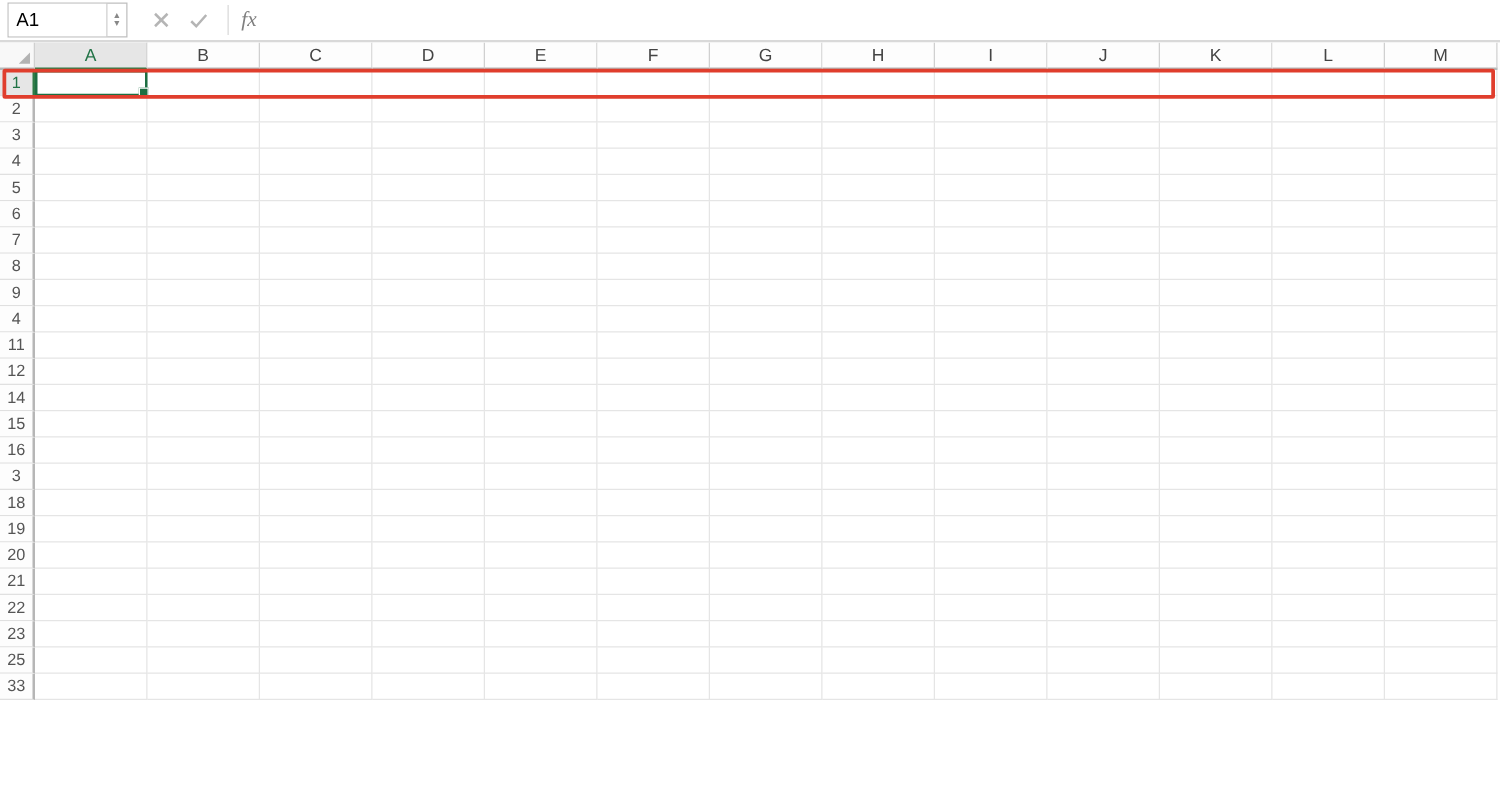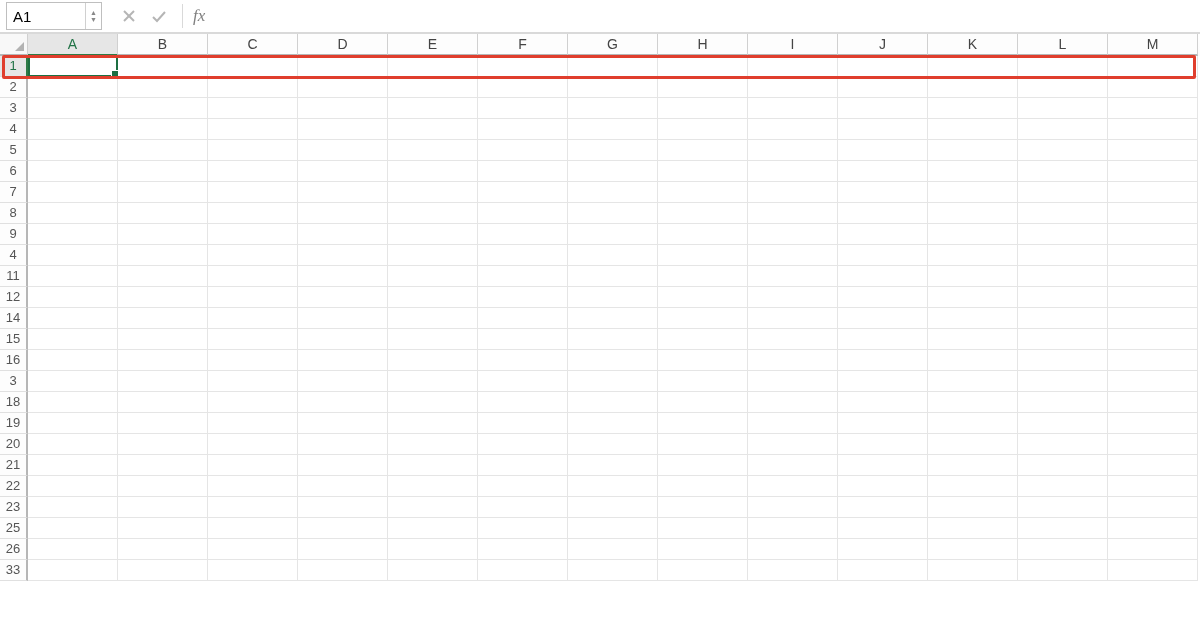--- a/index.html
+++ b/index.html
@@ -601,36 +601,20 @@
         <div class="cell"></div>
         <div class="cell"></div>
         <div class="cell"></div>
         <div class="cell"></div>
         <div class="cell"></div>
         <div class="cell"></div>
         <div class="cell"></div>
         <div class="cell"></div>
       </div>
       <div class="row">
-        <div class="row-h">26</div>
-        <div class="cell"></div>
-        <div class="cell"></div>
-        <div class="cell"></div>
-        <div class="cell"></div>
-        <div class="cell"></div>
-        <div class="cell"></div>
-        <div class="cell"></div>
-        <div class="cell"></div>
-        <div class="cell"></div>
-        <div class="cell"></div>
-        <div class="cell"></div>
-        <div class="cell"></div>
-        <div class="cell"></div>
-      </div>
-      <div class="row">
         <div class="row-h">33</div>
         <div class="cell"></div>
         <div class="cell"></div>
         <div class="cell"></div>
         <div class="cell"></div>
         <div class="cell"></div>
         <div class="cell"></div>
         <div class="cell"></div>
         <div class="cell"></div>
         <div class="cell"></div>

